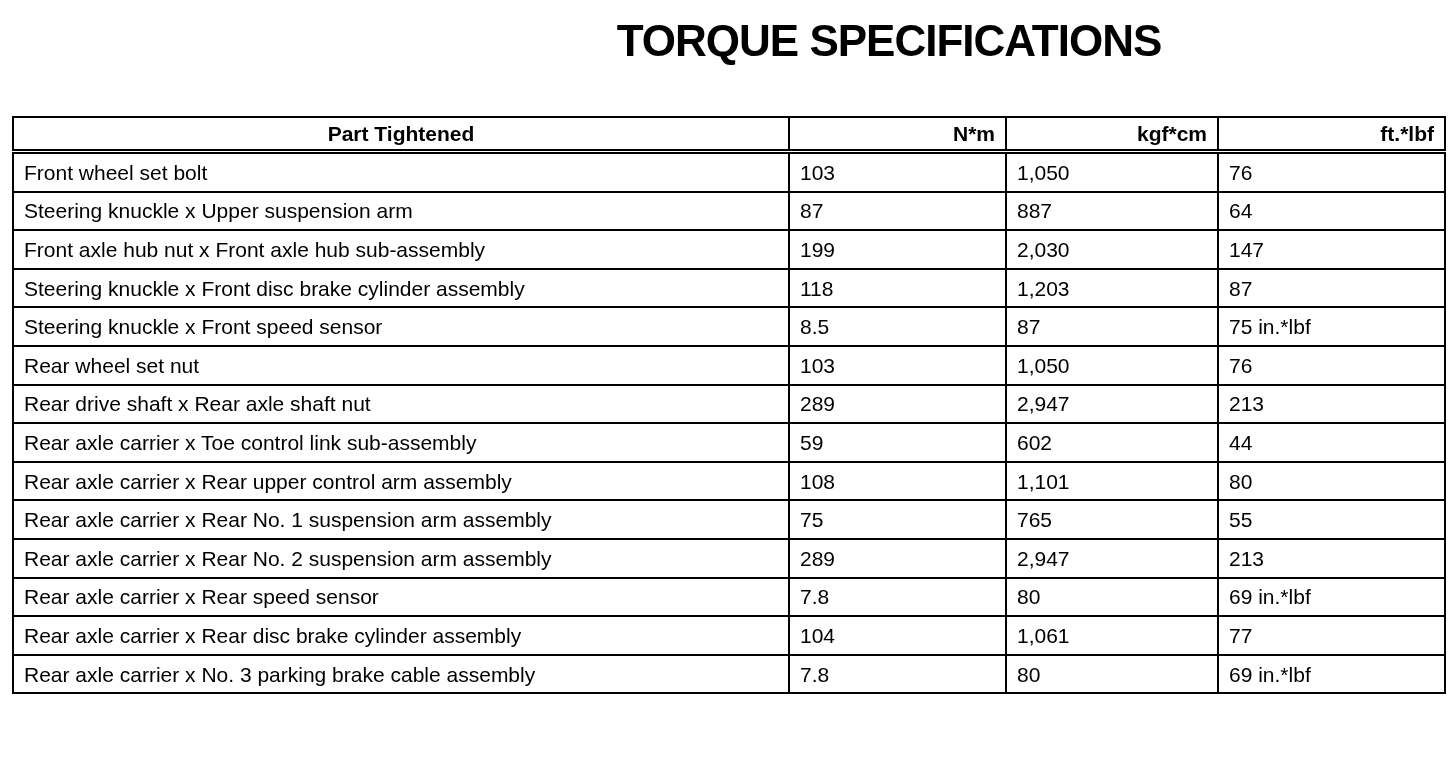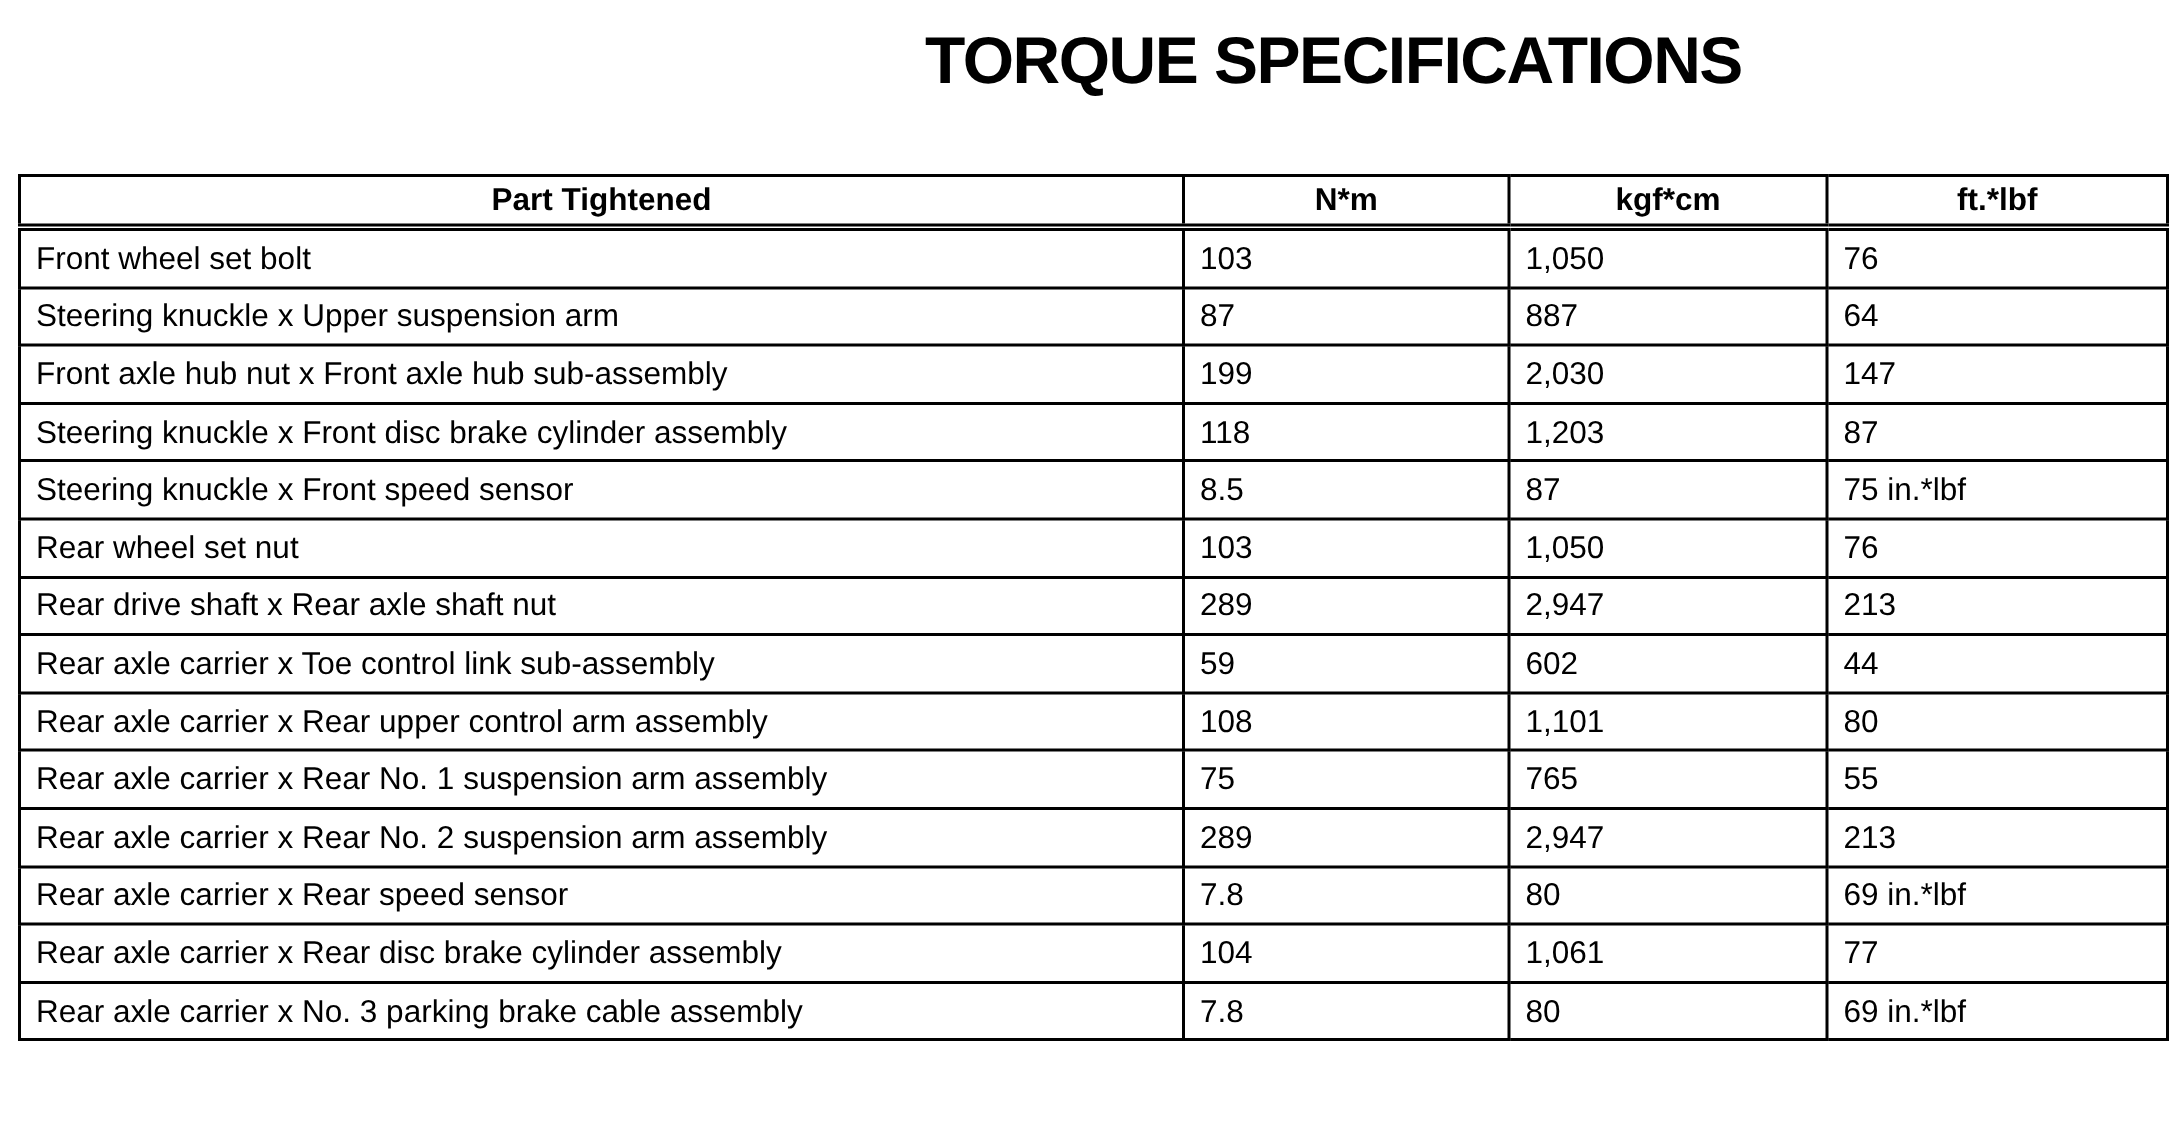--- a/index.html
+++ b/index.html
@@ -42,21 +42,21 @@
     font-size: 21px;
     line-height: 1;
     padding: 0 10px;
     overflow: hidden;
     white-space: nowrap;
     vertical-align: middle;
   }
   th {
     height: 31px;
     font-weight: bold;
-    text-align: center;
+    text-align: right;
     border-bottom: 5px double #000000;
   }
   th.part-header { text-align: center; }
   td { height: 36.6px; text-align: left; }
 </style>
 </head>
 <body>
 
 <div class="page-title">TORQUE SPECIFICATIONS</div>
 

